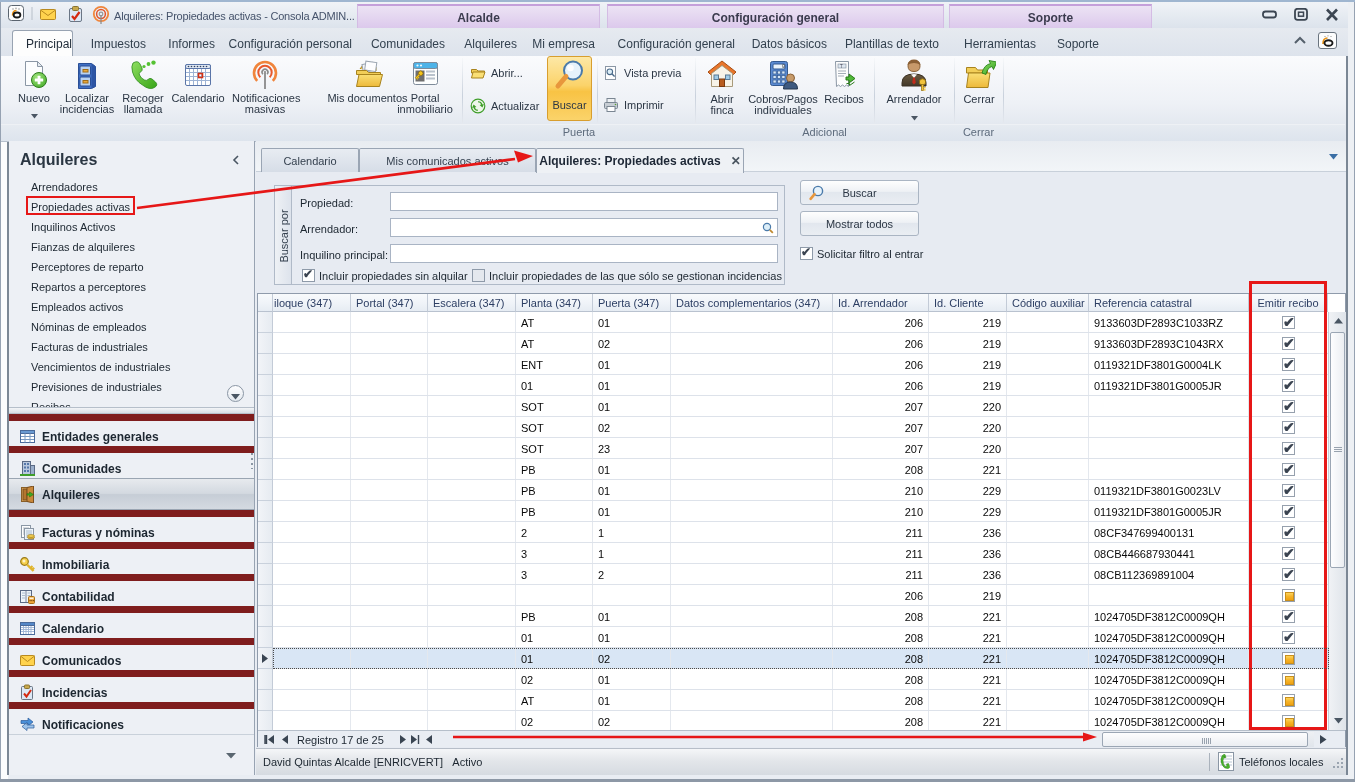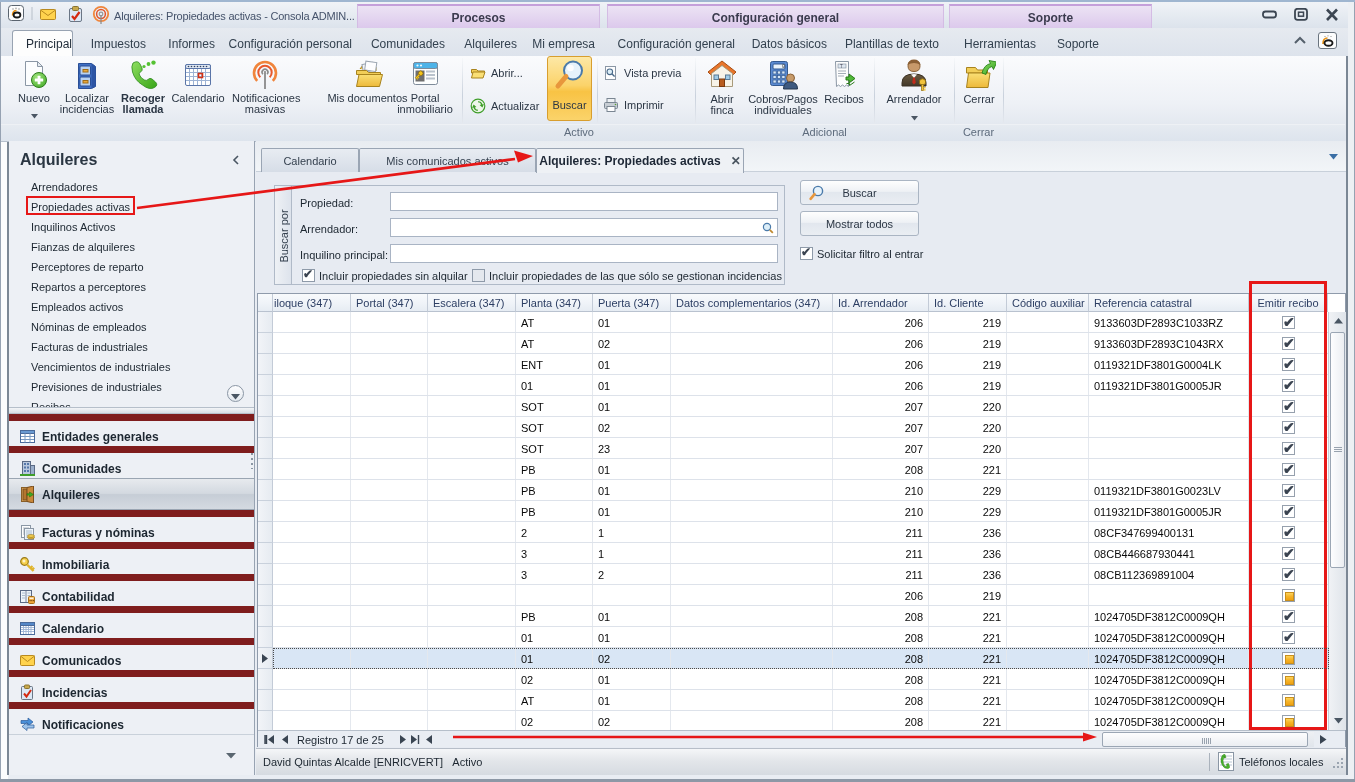--- a/index.html
+++ b/index.html
@@ -44,21 +44,21 @@
 <body>
 
 <div class="abs" style="left:0;top:0;width:1355px;height:2px;background:#9fb6d0;"></div>
 <div class="abs" style="left:0;top:2px;width:8px;height:778px;background:#fbfcfd;border-left:1px solid #96a2b2;box-sizing:border-box;"></div>
 <div class="abs" style="left:1348px;top:2px;width:7px;height:778px;background:#edf0f4;border-right:1px solid #96a2b2;box-sizing:border-box;"></div>
 <div class="abs" style="left:7px;top:28px;width:2px;height:747px;background:#7b8795;"></div>
 <div class="abs" style="left:1346px;top:28px;width:2px;height:747px;background:#7b8795;"></div>
 <div class="abs" style="left:0;top:779px;width:1355px;height:3px;background:#8d98a6;"></div>
 
 <div class="abs" id="titlebar">
-  <div class="abs ctxgrp" style="left:356px;width:243px;">Procesos</div>
+  <div class="abs ctxgrp" style="left:356px;width:243px;">Alcalde</div>
   <div class="abs ctxgrp" style="left:606px;width:337px;">Configuración general</div>
   <div class="abs ctxgrp" style="left:948px;width:203px;">Soporte</div>
   <div class="abs ttxt">Alquileres: Propiedades activas - Consola ADMIN...</div>
 </div>
 
 <svg class="abs" style="left:8px;top:5px;" width="200" height="22" viewBox="0 0 200 22">
   <rect x="0.5" y="0.5" width="15" height="15" rx="3" fill="#fdfdfd" stroke="#5a646f" stroke-width="1"></rect>
   <path d="M4.5 10.5 q0 -5 4 -5" stroke="#e89010" stroke-width="1.5" fill="none"></path>
   <ellipse cx="9" cy="10" rx="3.4" ry="2.5" fill="none" stroke="#1a1a1a" stroke-width="1.8"></ellipse>
   <circle cx="5" cy="4" r="0.7" fill="#888"></circle>
@@ -139,21 +139,21 @@
               <stop offset="0" stop-color="#9fe37c"></stop>
               <stop offset="1" stop-color="#3fa822"></stop>
             </radialGradient>
           </defs>
         </svg></div>
       <div class="lbl">Nuevo</div>
       <div style="margin-top:1px;"><svg width="7" height="5" viewBox="0 0 7 5">
           <path d="M0 0 h7 l-3.5 4.5 z" fill="#4a5663"></path>
         </svg></div>
     </div>
-<div class="abs bigbtn" style="left:109px;font-weight:bold;">
+<div class="abs bigbtn" style="left:109px;">
       <div style="margin:2px auto 0;width:32px;height:32px;"><svg width="32" height="32" viewBox="0 0 32 32">
           <path d="M6 4 q5 -3 7 1 l2 4 q1 2.5 -1.5 4 q-2 1 -1 3 q1.5 3.5 5 5 q2 1 3.5 -0.5 q2 -2 4 -0.5 l3.5 3 q3 3 -1 5.5 q-5 3 -12 -2.5 Q8 21.5 5.5 13 4 7 6 4 z" fill="url(#phG)" stroke="#2f8a1f" stroke-width="0.8"></path>
           <circle cx="17" cy="7.5" r="1.6" fill="#55c233"></circle>
           <circle cx="21.5" cy="5" r="1.9" fill="#55c233"></circle>
           <circle cx="26.5" cy="3.6" r="2.2" fill="#55c233"></circle>
           <defs>
             <linearGradient id="phG" x1="0" y1="0" x2="1" y2="1">
               <stop offset="0" stop-color="#8ede60"></stop>
               <stop offset="1" stop-color="#38a518"></stop>
             </linearGradient>
@@ -341,21 +341,21 @@
             <linearGradient id="aG" x1="0" y1="0" x2="1" y2="1">
               <stop offset="0" stop-color="#8fe06a"></stop>
               <stop offset="1" stop-color="#2f9e18"></stop>
             </linearGradient>
           </defs>
         </svg></div>
       <div class="lbl">Cerrar</div>
     </div>
 <div class="abs rsep" style="left:1002px;"></div>
 <div class="abs" style="left:0;top:68px;width:1344px;height:16px;background:linear-gradient(#e6ebf1,#dde4ed);border-top:1px solid #eef1f5;"></div>
-<div class="abs grplbl" style="left:462px;width:232px;">Activo</div>
+<div class="abs grplbl" style="left:462px;width:232px;">Puerta</div>
 <div class="abs grplbl" style="left:694px;width:259px;">Adicional</div>
 <div class="abs grplbl" style="left:953px;width:49px;">Cerrar</div>
 </div>
 <div class="abs" id="sidebar">
 <div class="abs" style="left:11px;top:10px;font-size:16px;font-weight:bold;color:#2a3642;">Alquileres</div>
 <svg class="abs" style="left:222px;top:14px;" width="10" height="10" viewBox="0 0 10 10">
       <path d="M7 1 L3 5 L7 9" fill="none" stroke="#4a5663" stroke-width="1.6"></path>
     </svg>
 <div class="abs sbitem" style="top:40px;">Arrendadores</div>
 <div class="abs sbitem" style="top:60px;">Propiedades activas</div>

